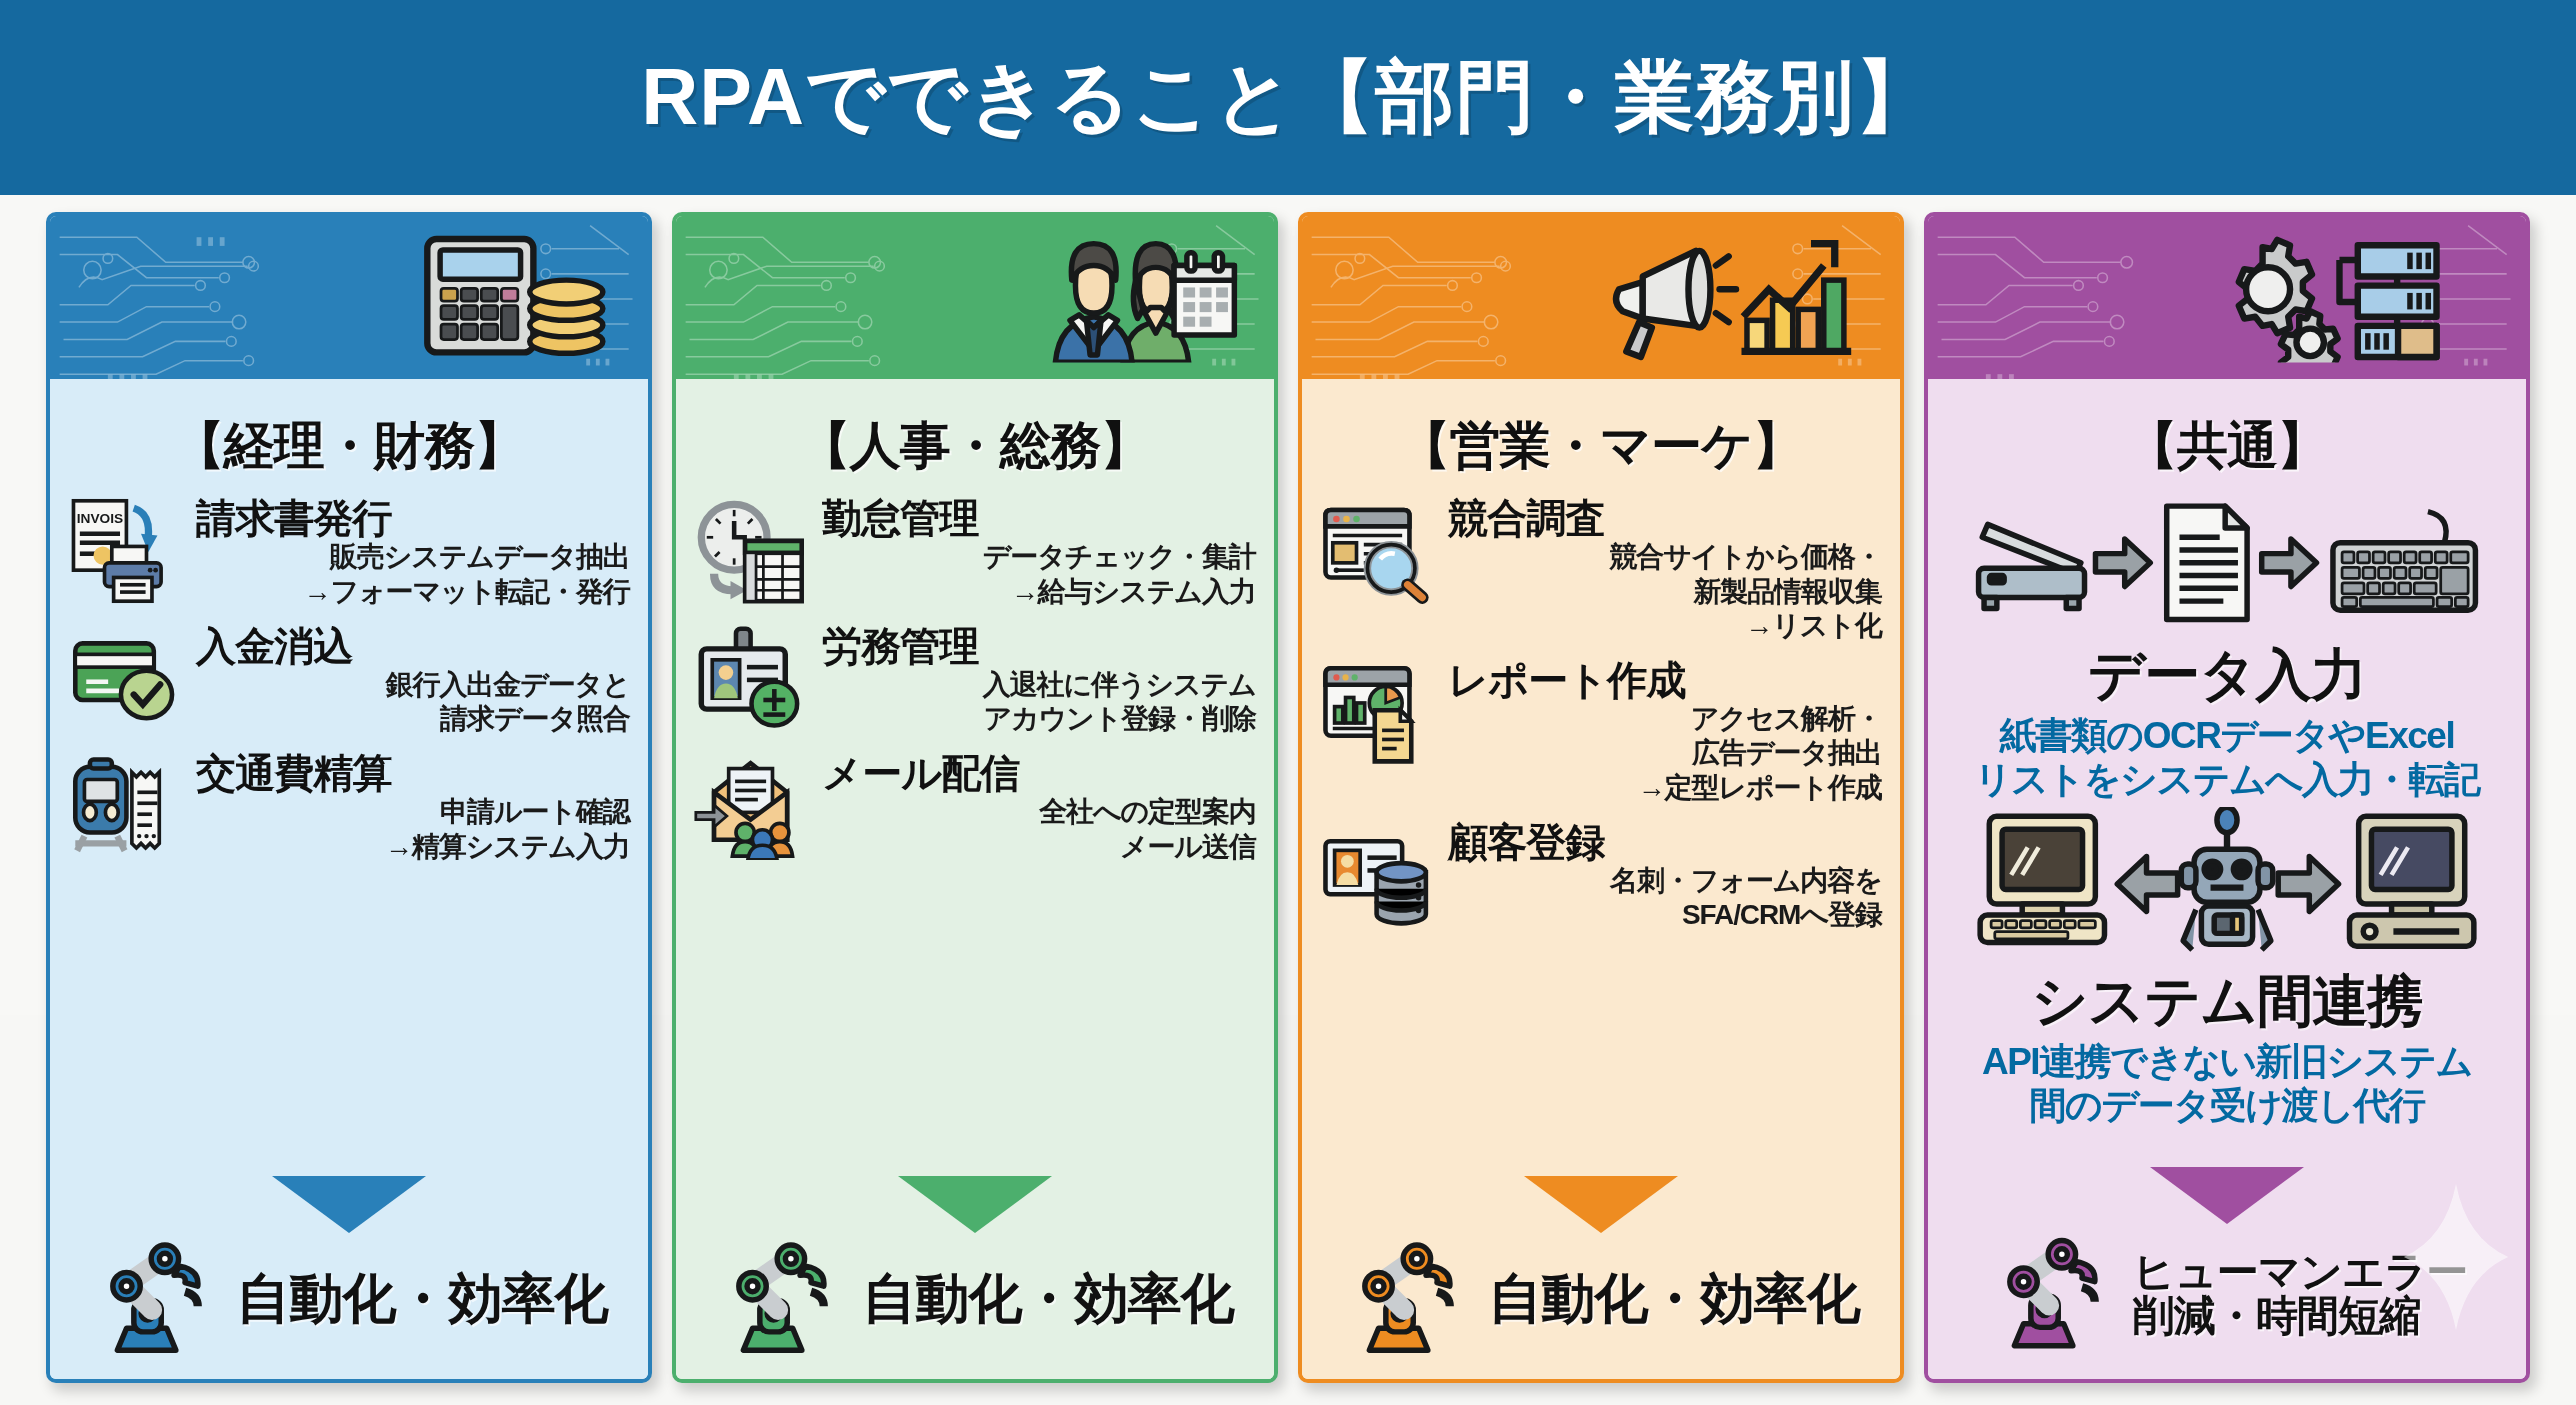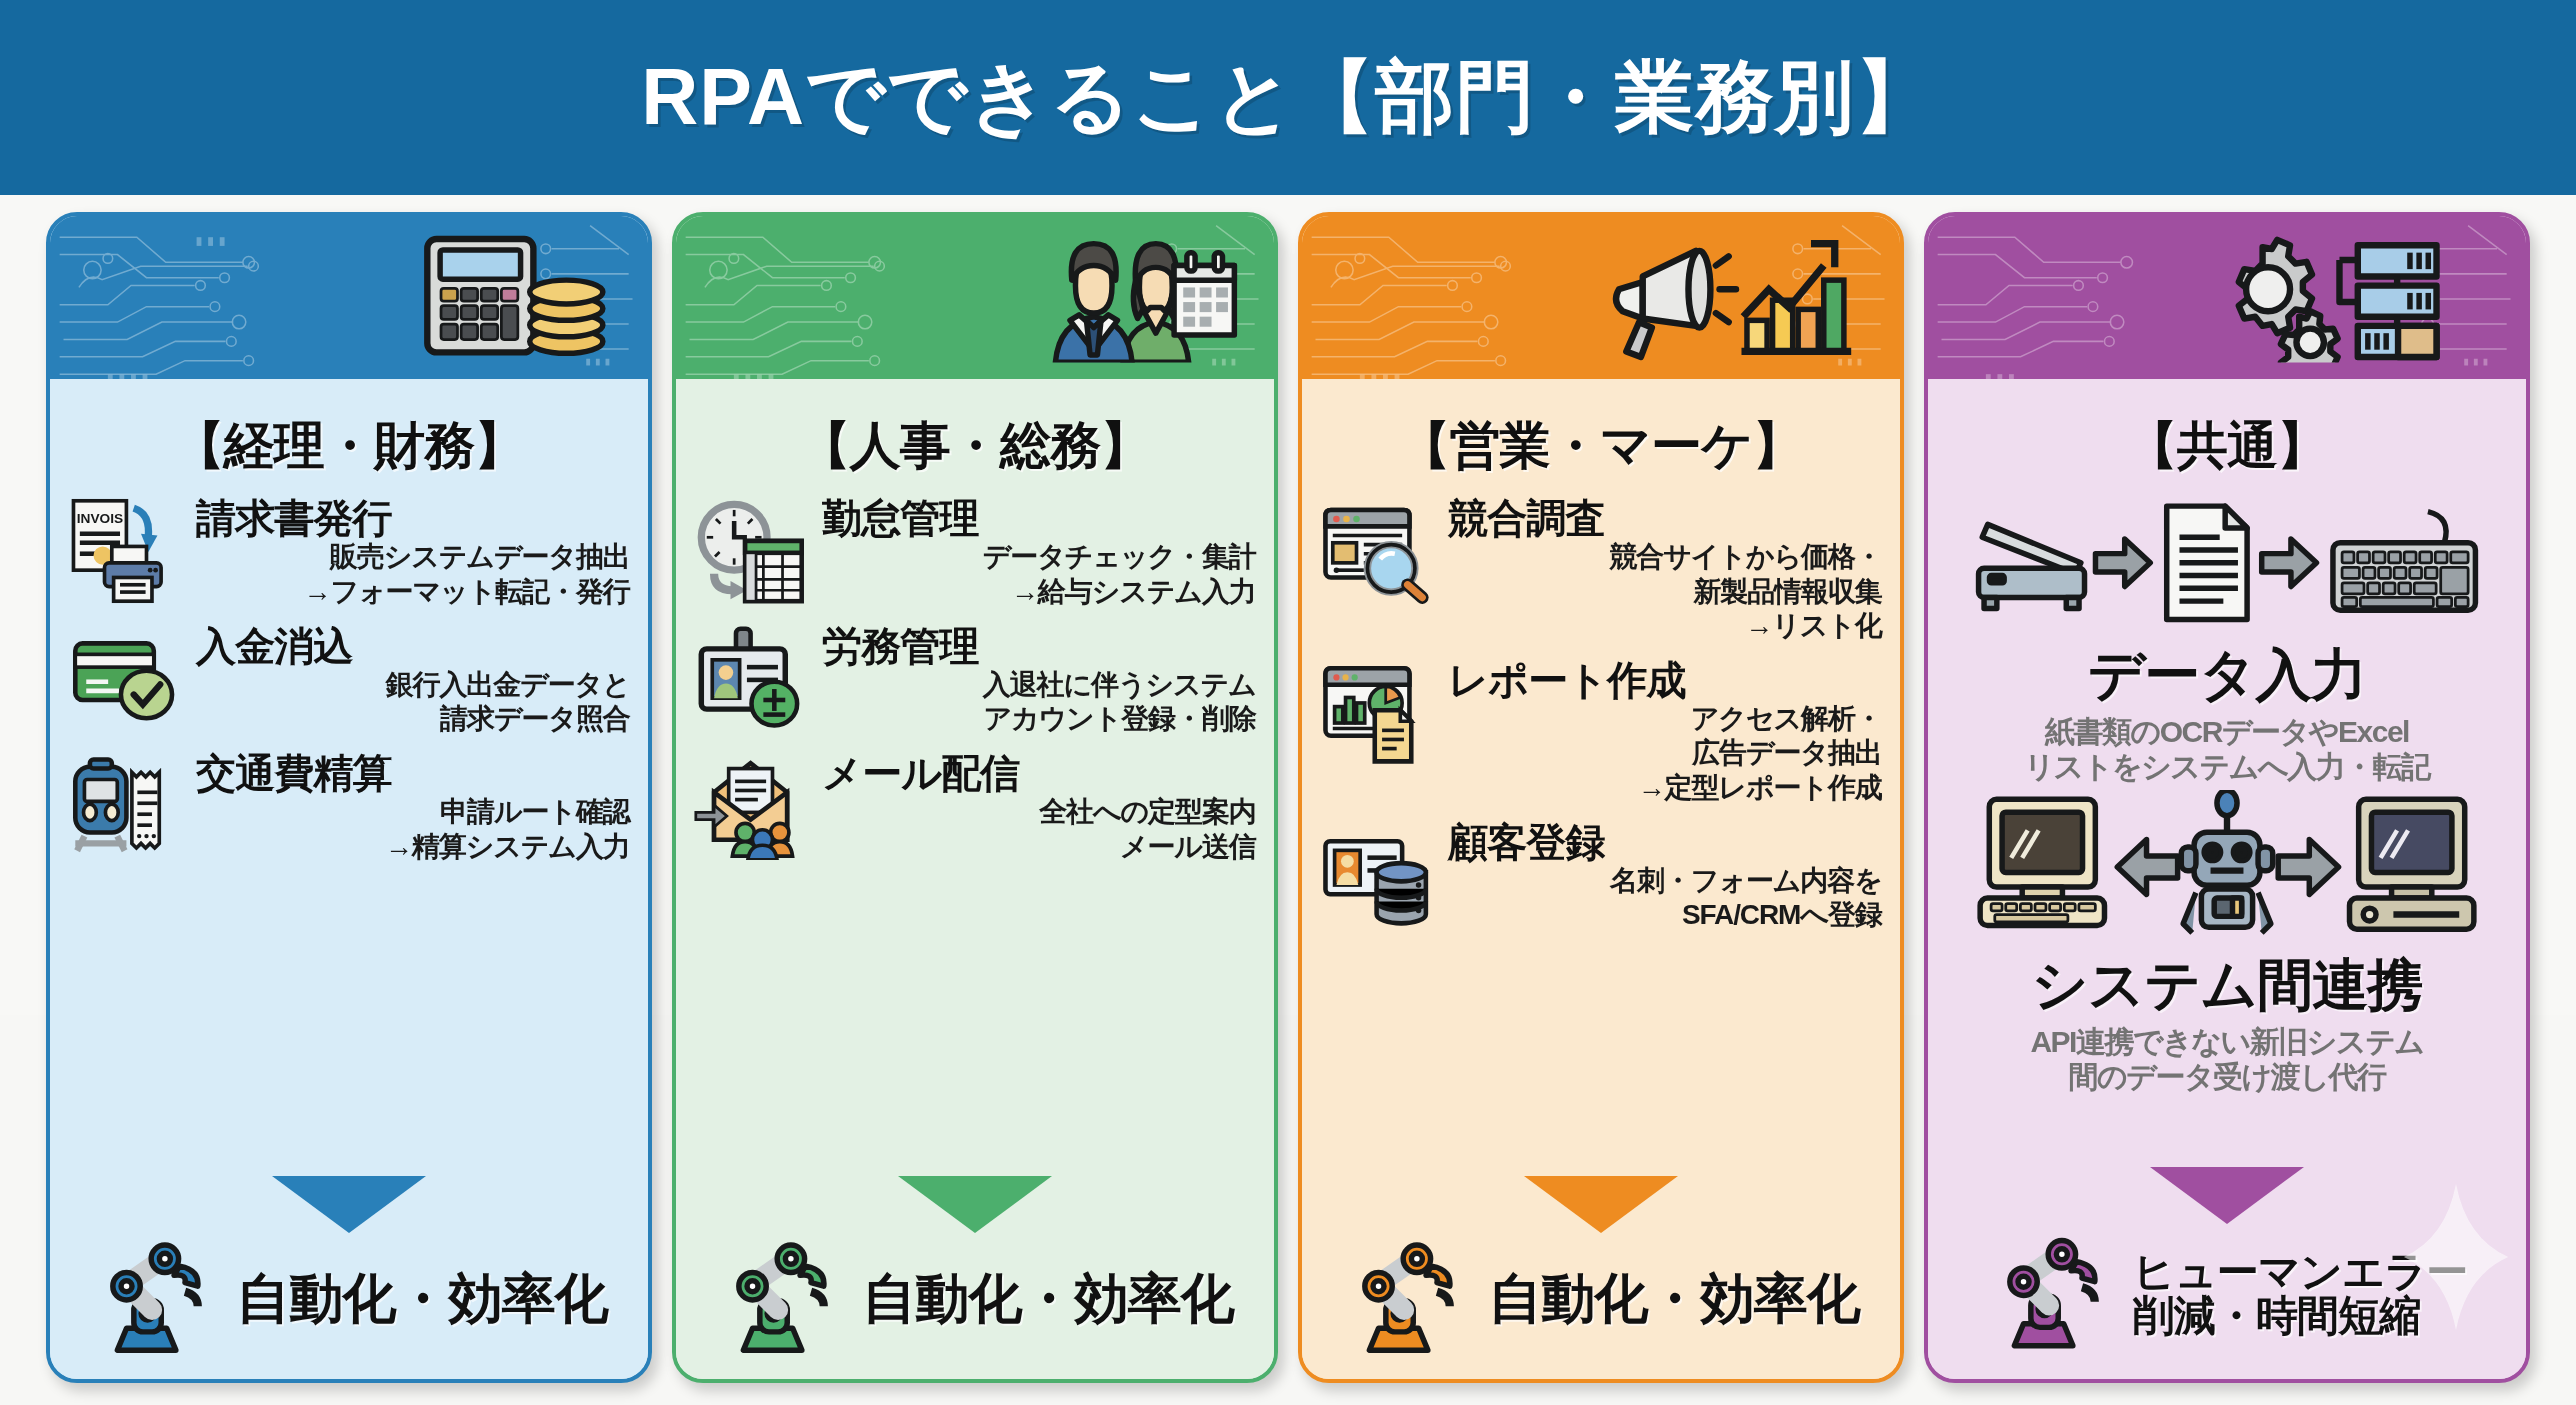--- a/index.html
+++ b/index.html
@@ -24,21 +24,21 @@
   }
 
   
   .cards {
     position:absolute; left:0; top:212px; width:2576px; height:1171px;
     display:flex; gap:20px; padding: 0 46px;
   }
   .card {
     flex: 1 1 0;
     position:relative;
-    border-radius:31px;
+    border-radius:10px;
     border:4.6px solid var(--accent);
     background: var(--body);
     overflow:hidden;
     display:flex; flex-direction:column;
     box-shadow: 5.5px 7.3px 12.8px rgba(0,0,0,.18);
   }
   
   .card-head {
     position:relative;
     height:163px; flex:0 0 163px;
@@ -75,21 +75,21 @@
     font-weight:bold; font-size:28px; color:#1a1a1a; line-height:1.16;
     letter-spacing:-1.1px; margin-top:1.8px;text-align:right;
   }
 
   
   .card.centered .items { gap:5.5px; }
   .blk { text-align:center; }
   .blk .flow { display:flex; align-items:center; justify-content:center; gap:11px; height:137px; }
   .blk .blk-h { font-weight:bold; font-size:56px; letter-spacing:-0.9px; color:#111; margin-top:3.7px;
                 text-shadow:1.8px 1.8px 0 rgba(255,255,255,.6);}
-  .blk .blk-d { font-weight:bold; font-size:30px; letter-spacing:-1.5px; color:#737373; line-height:1.18; }
+  .blk .blk-d { font-weight:bold; font-size:37px; letter-spacing:-1.5px; color:#0369a1; line-height:1.18; }
 
   
   .card-foot { margin-top:auto; padding-bottom:7.3px; }
   .downarrow { width:0;height:0;margin:5.5px auto 1.8px auto;
     border-left:77px solid transparent; border-right:77px solid transparent;
     border-top:57px solid var(--accent); }
   .foot-row { display:flex; align-items:center; justify-content:center; gap:9.1px; }
   .foot-label { font-weight:bold; font-size:54px; letter-spacing:-0.9px; color:#111;
     text-shadow:1.8px 1.8px 0 rgba(255,255,255,.65); line-height:1.05; }
   .card.centered .foot-label { font-size:42px; }

